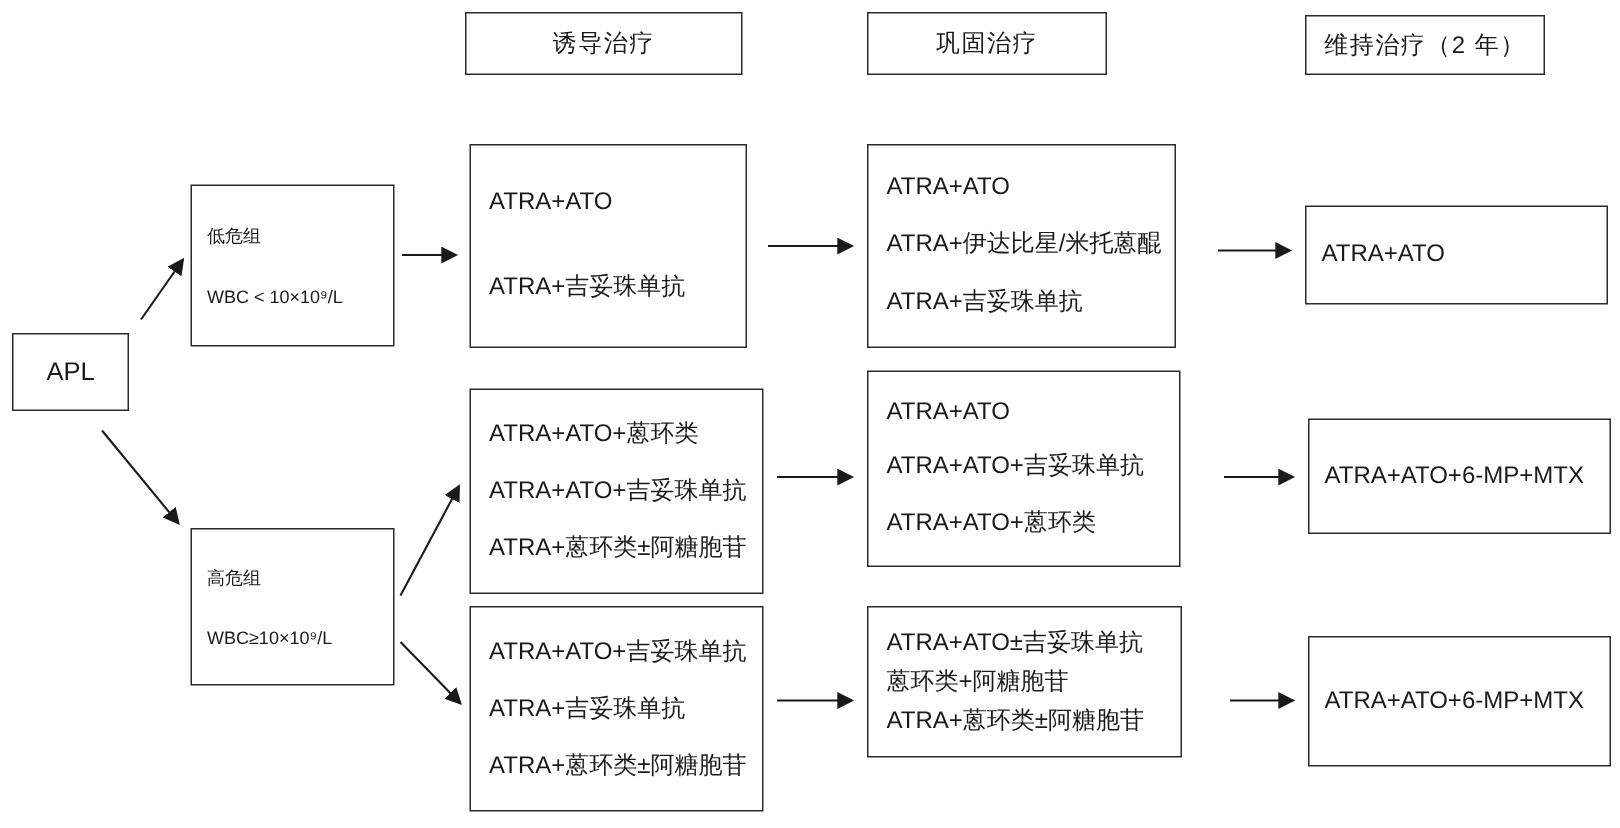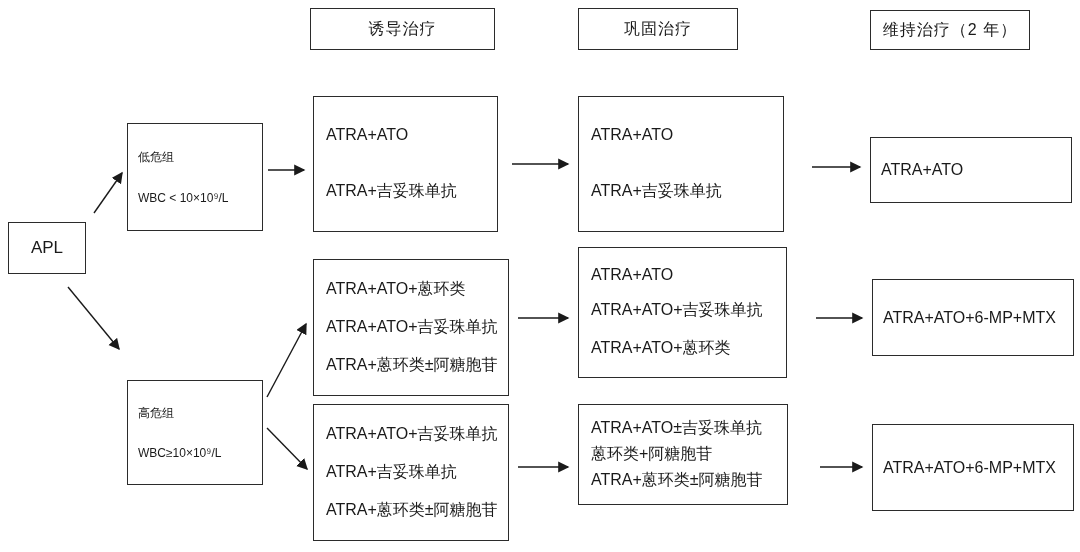--- a/index.html
+++ b/index.html
@@ -77,21 +77,21 @@
   </div>
 
   <div class="box center-box" style="left:8px; top:222px; width:78px; height:52px;justify-content:center;">
     <span>APL</span>
   </div>
 
   <div class="box risk-box" style="left:127px; top:123px; width:136px; height:108px;">
     <div class="tline">低危组</div>
     <div class="tline">WBC &lt; 10×10⁹/L</div>
   </div>
-  <div class="box risk-box" style="left:127px; top:352px; width:136px; height:105px;margin-top:28px;">
+  <div class="box risk-box" style="left:127px; top:352px; width:136px; height:105px;">
     <div class="tline">高危组</div>
     <div class="tline">WBC≥10×10⁹/L</div>
   </div>
 
   <div class="box treat-box" style="left:313px; top:96px; width:185px; height:136px;">
     <div class="tline">ATRA+ATO</div>
     <div class="tline">ATRA+吉妥珠单抗</div>
   </div>
   <div class="box treat-box" style="left:313px; top:259px; width:196px; height:137px;">
     <div class="tline">ATRA+ATO+蒽环类</div>
@@ -99,20 +99,21 @@
     <div class="tline">ATRA+蒽环类±阿糖胞苷</div>
   </div>
   <div class="box treat-box" style="left:313px; top:404px; width:196px; height:137px;">
     <div class="tline">ATRA+ATO+吉妥珠单抗</div>
     <div class="tline">ATRA+吉妥珠单抗</div>
     <div class="tline">ATRA+蒽环类±阿糖胞苷</div>
   </div>
 
   <div class="box treat-box" style="left:578px; top:96px; width:206px; height:136px;">
     <div class="tline">ATRA+ATO</div>
+    <div class="tline">ATRA+伊达比星/米托蒽醌</div>
     <div class="tline">ATRA+吉妥珠单抗</div>
   </div>
   <div class="box treat-box" style="left:578px; top:247px; width:209px; height:131px;">
     <div class="tline">ATRA+ATO</div>
     <div class="tline">ATRA+ATO+吉妥珠单抗</div>
     <div class="tline">ATRA+ATO+蒽环类</div>
   </div>
   <div class="box treat-box" style="left:578px; top:404px; width:210px; height:101px;">
     <div class="tline">ATRA+ATO±吉妥珠单抗</div>
     <div class="tline">蒽环类+阿糖胞苷</div>

